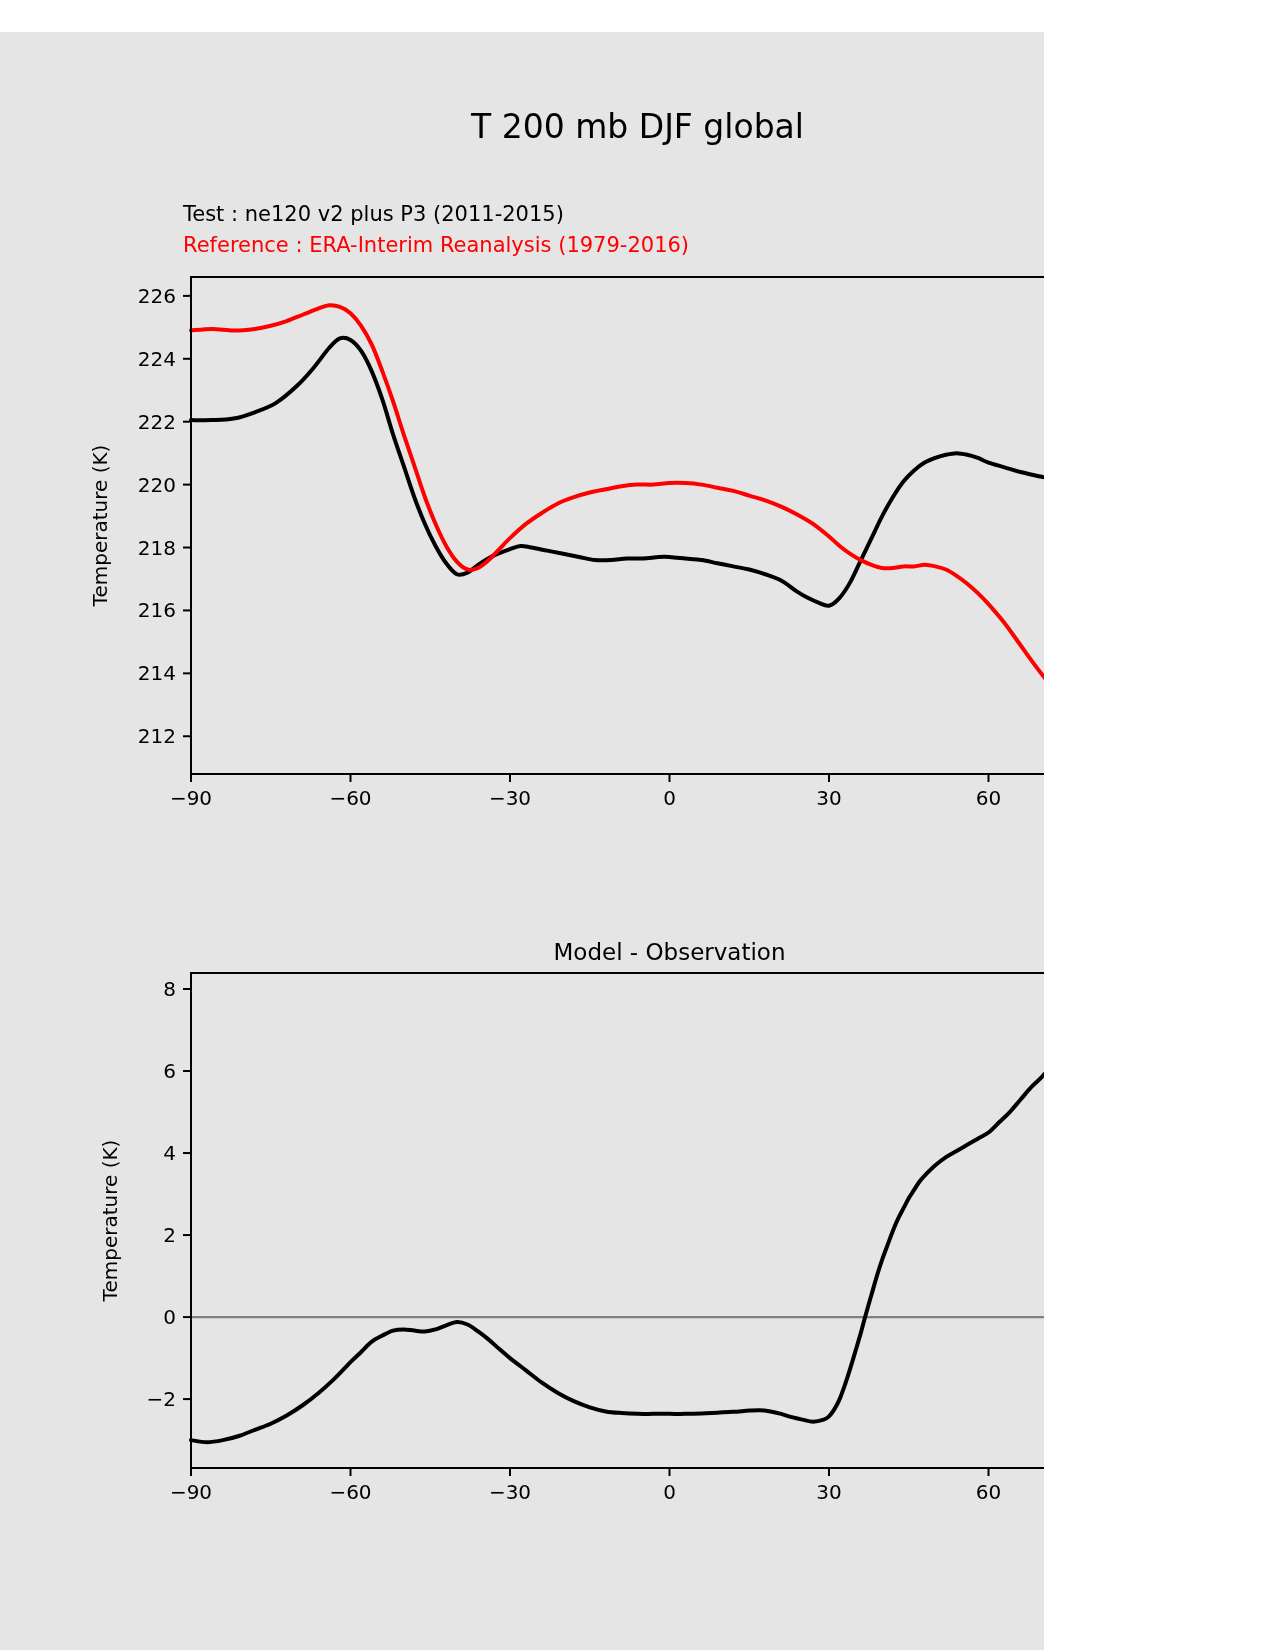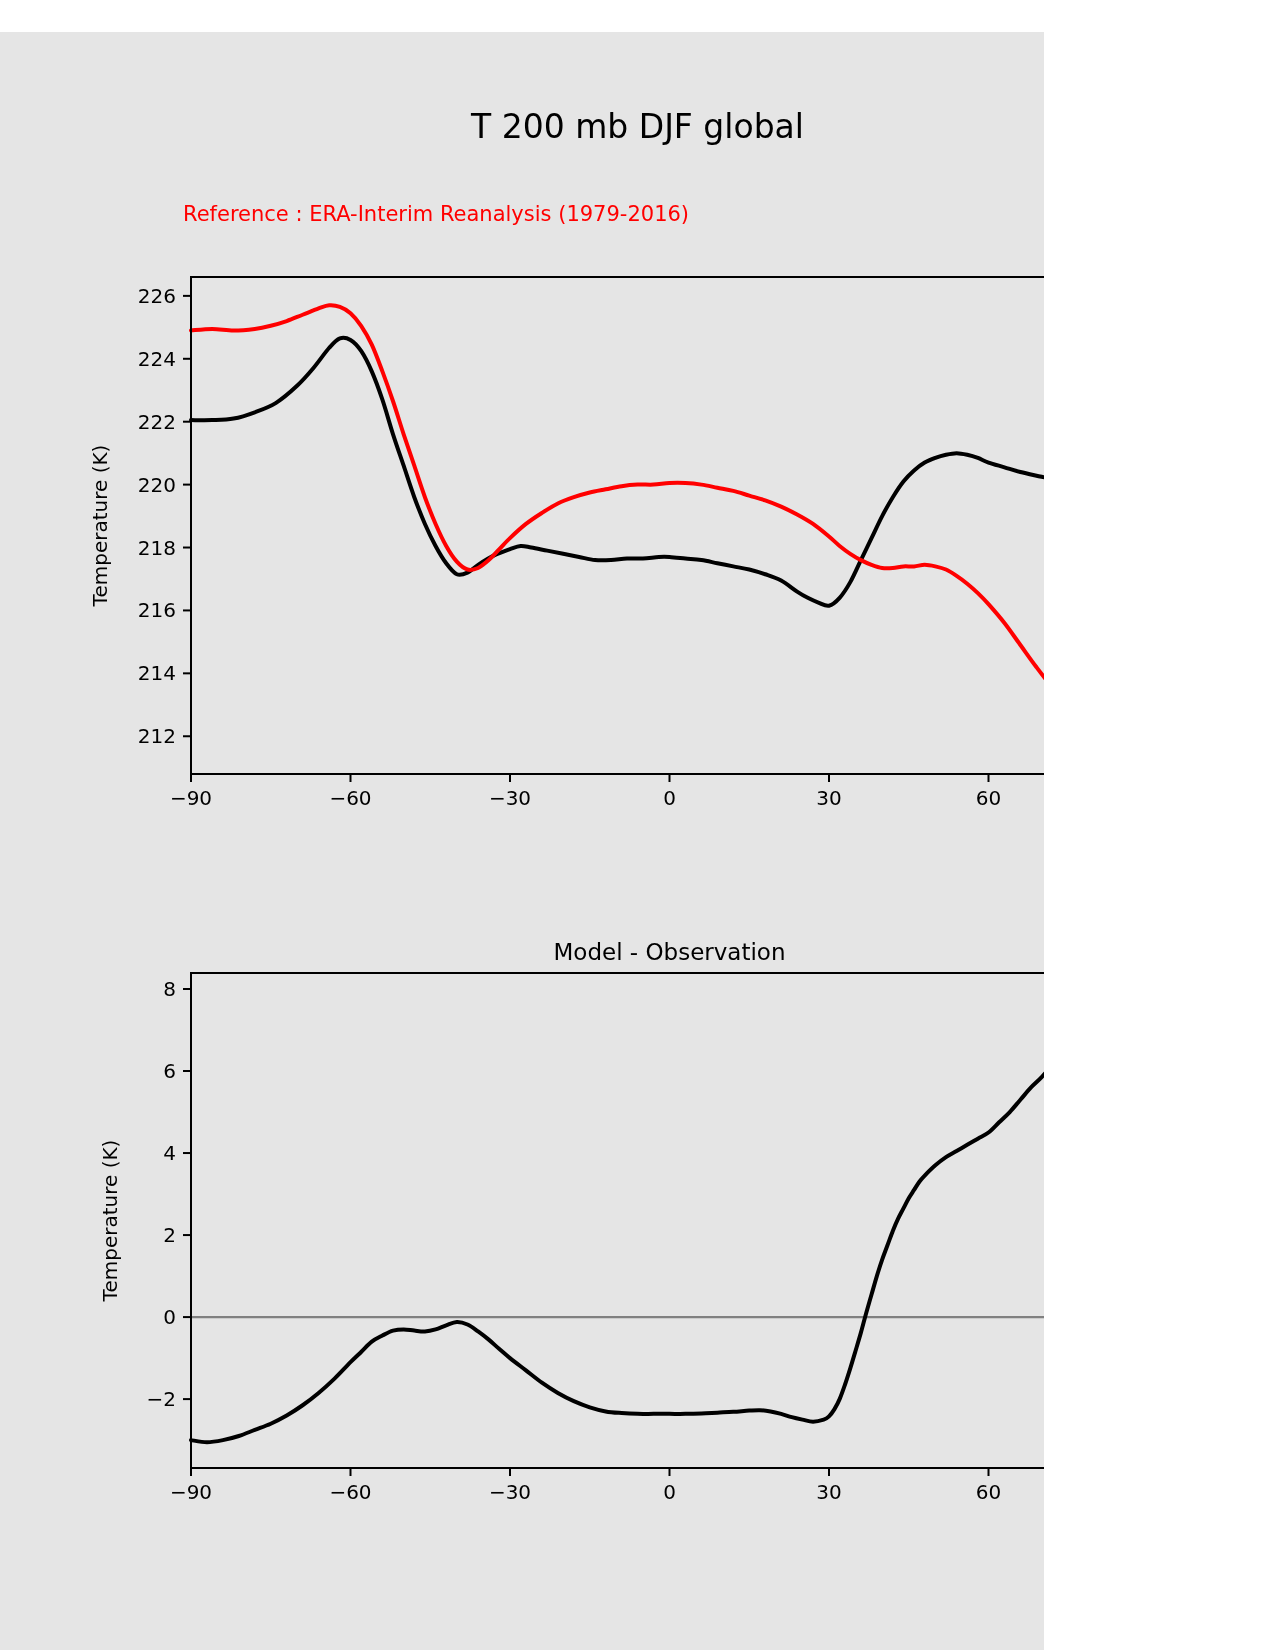--- a/index.html
+++ b/index.html
@@ -32,20 +32,21 @@
     position:absolute;
     left:0; top:0;
   }
 </style>
 </head>
 <body>
 
 <div class="page">
   <div class="fig-title">T 200 mb DJF global</div>
   <div class="legend">
+    <div style="color: rgb(0, 0, 0);">Test : ne120 v2 plus P3 (2011-2015)</div>
     <div style="color: rgb(255, 0, 0); text-align: right;">Reference : ERA-Interim Reanalysis (1979-2016)</div>
   </div>
   <svg class="plots-svg" id="plots" width="1275" height="1650" viewBox="0 0 1275 1650">
       <g>
         <path d="M 191.00 388.12 C 194.54 388.12 205.18 388.39 212.27 388.12 C 219.36 387.86 226.44 387.86 233.53 386.55 C 240.62 385.24 247.71 382.88 254.80 380.26 C 261.89 377.64 268.98 375.28 276.07 370.82 C 283.16 366.37 291.13 359.29 297.33 353.52 C 303.54 347.76 307.97 342.51 313.28 336.22 C 318.60 329.93 324.80 320.76 329.23 315.78 C 333.66 310.79 336.32 307.65 339.87 306.34 C 343.41 305.03 346.96 305.81 350.50 307.91 C 354.04 310.01 357.59 313.68 361.13 318.92 C 364.68 324.16 368.22 331.24 371.77 339.37 C 375.31 347.49 378.86 357.19 382.40 367.68 C 385.94 378.16 389.49 391.27 393.03 402.28 C 396.58 413.29 400.12 423.25 403.67 433.73 C 407.21 444.22 410.76 455.49 414.30 465.19 C 417.84 474.89 421.39 483.80 424.93 491.93 C 428.48 500.05 432.02 507.39 435.57 513.95 C 439.11 520.50 442.66 526.53 446.20 531.25 C 449.74 535.97 453.29 540.68 456.83 542.26 C 460.38 543.83 463.92 542.26 467.47 540.68 C 471.01 539.11 473.67 535.70 478.10 532.82 C 482.53 529.94 488.73 526.00 494.05 523.38 C 499.37 520.76 505.57 518.66 510.00 517.09 C 514.43 515.52 517.09 514.21 520.63 513.95 C 524.18 513.68 526.84 514.73 531.27 515.52 C 535.70 516.31 541.90 517.62 547.22 518.66 C 552.53 519.71 557.85 520.76 563.17 521.81 C 568.48 522.86 573.80 523.91 579.12 524.96 C 584.43 526.00 589.75 527.58 595.07 528.10 C 600.38 528.63 605.70 528.36 611.02 528.10 C 616.33 527.84 621.65 526.79 626.97 526.53 C 632.28 526.27 637.60 526.79 642.92 526.53 C 648.23 526.27 654.44 525.22 658.87 524.96 C 663.30 524.69 665.07 524.69 669.50 524.96 C 673.93 525.22 680.13 526.00 685.45 526.53 C 690.77 527.05 696.08 527.31 701.40 528.10 C 706.72 528.89 712.03 530.20 717.35 531.25 C 722.67 532.30 727.98 533.34 733.30 534.39 C 738.62 535.44 743.93 536.23 749.25 537.54 C 754.57 538.85 759.88 540.42 765.20 542.26 C 770.52 544.09 775.83 545.66 781.15 548.55 C 786.47 551.43 792.67 556.67 797.10 559.56 C 801.53 562.44 804.19 564.01 807.73 565.85 C 811.28 567.68 814.82 569.26 818.37 570.57 C 821.91 571.88 825.46 574.50 829.00 573.71 C 832.54 572.93 836.09 569.78 839.63 565.85 C 843.18 561.92 846.72 556.41 850.27 550.12 C 853.81 543.83 857.36 535.44 860.90 528.10 C 864.44 520.76 867.99 513.42 871.53 506.08 C 875.08 498.74 878.62 490.88 882.17 484.06 C 885.71 477.25 889.26 470.96 892.80 465.19 C 896.34 459.42 899.89 453.92 903.43 449.46 C 906.98 445.01 910.52 441.60 914.07 438.45 C 917.61 435.31 921.16 432.69 924.70 430.59 C 928.24 428.49 931.79 427.18 935.33 425.87 C 938.88 424.56 942.42 423.51 945.97 422.72 C 949.51 421.94 953.06 421.15 956.60 421.15 C 960.14 421.15 963.69 421.94 967.23 422.72 C 970.78 423.51 974.32 424.56 977.87 425.87 C 981.41 427.18 984.07 429.02 988.50 430.59 C 992.93 432.16 999.13 433.73 1004.45 435.31 C 1009.77 436.88 1014.20 438.45 1020.40 440.03 C 1026.60 441.60 1034.58 443.17 1041.67 444.74 C 1048.76 446.32 1055.84 447.63 1062.93 449.46 C 1070.02 451.30 1077.11 453.92 1084.20 455.75 C 1091.29 457.59 1098.38 459.16 1105.47 460.47 C 1112.56 461.78 1119.64 462.83 1126.73 463.62 C 1133.82 464.40 1144.46 464.93 1148.00 465.19" fill="none" stroke="#000000" stroke-width="4" stroke-linecap="round" stroke-linejoin="round"></path>
         <path d="M 191.00 298.47 C 194.54 298.21 205.18 296.90 212.27 296.90 C 219.36 296.90 226.44 298.47 233.53 298.47 C 240.62 298.47 248.60 297.69 254.80 296.90 C 261.00 296.12 265.43 295.07 270.75 293.76 C 276.07 292.45 281.38 290.87 286.70 289.04 C 292.02 287.20 297.33 284.84 302.65 282.75 C 307.97 280.65 314.17 278.03 318.60 276.46 C 323.03 274.88 325.69 273.57 329.23 273.31 C 332.78 273.05 336.32 273.57 339.87 274.88 C 343.41 276.19 346.96 278.03 350.50 281.17 C 354.04 284.32 357.59 288.51 361.13 293.76 C 364.68 299.00 368.22 305.03 371.77 312.63 C 375.31 320.23 378.86 329.93 382.40 339.37 C 385.94 348.80 389.49 358.76 393.03 369.25 C 396.58 379.74 400.12 391.53 403.67 402.28 C 407.21 413.03 410.76 423.25 414.30 433.73 C 417.84 444.22 421.39 455.49 424.93 465.19 C 428.48 474.89 432.02 483.80 435.57 491.93 C 439.11 500.05 442.66 507.66 446.20 513.95 C 449.74 520.24 453.29 525.74 456.83 529.67 C 460.38 533.61 463.92 536.49 467.47 537.54 C 471.01 538.59 474.56 537.54 478.10 535.97 C 481.64 534.39 485.19 531.25 488.73 528.10 C 492.28 524.96 495.82 520.76 499.37 517.09 C 502.91 513.42 505.57 510.28 510.00 506.08 C 514.43 501.89 520.63 496.12 525.95 491.93 C 531.27 487.73 536.58 484.33 541.90 480.92 C 547.22 477.51 552.53 474.10 557.85 471.48 C 563.17 468.86 568.48 467.02 573.80 465.19 C 579.12 463.35 584.43 461.78 589.75 460.47 C 595.07 459.16 600.38 458.37 605.70 457.33 C 611.02 456.28 616.33 454.97 621.65 454.18 C 626.97 453.39 632.28 452.87 637.60 452.61 C 642.92 452.35 648.23 452.87 653.55 452.61 C 658.87 452.35 664.18 451.30 669.50 451.03 C 674.82 450.77 680.13 450.77 685.45 451.03 C 690.77 451.30 696.08 451.82 701.40 452.61 C 706.72 453.39 712.03 454.70 717.35 455.75 C 722.67 456.80 727.98 457.59 733.30 458.90 C 738.62 460.21 743.93 462.04 749.25 463.62 C 754.57 465.19 759.88 466.50 765.20 468.34 C 770.52 470.17 775.83 472.27 781.15 474.63 C 786.47 476.99 791.78 479.61 797.10 482.49 C 802.42 485.37 807.73 488.26 813.05 491.93 C 818.37 495.60 824.57 500.84 829.00 504.51 C 833.43 508.18 836.09 511.06 839.63 513.95 C 843.18 516.83 846.72 519.45 850.27 521.81 C 853.81 524.17 857.36 526.27 860.90 528.10 C 864.44 529.94 867.99 531.51 871.53 532.82 C 875.08 534.13 878.62 535.44 882.17 535.97 C 885.71 536.49 889.26 536.23 892.80 535.97 C 896.34 535.70 899.89 534.65 903.43 534.39 C 906.98 534.13 910.52 534.65 914.07 534.39 C 917.61 534.13 921.16 532.82 924.70 532.82 C 928.24 532.82 931.79 533.61 935.33 534.39 C 938.88 535.18 942.42 535.97 945.97 537.54 C 949.51 539.11 953.06 541.47 956.60 543.83 C 960.14 546.19 963.69 548.81 967.23 551.69 C 970.78 554.58 974.32 557.72 977.87 561.13 C 981.41 564.54 984.07 567.16 988.50 572.14 C 992.93 577.12 999.13 584.20 1004.45 591.01 C 1009.77 597.83 1015.08 605.69 1020.40 613.03 C 1025.72 620.37 1031.03 627.97 1036.35 635.05 C 1041.67 642.13 1046.98 649.21 1052.30 655.50 C 1057.62 661.79 1062.93 667.55 1068.25 672.80 C 1073.57 678.04 1078.88 682.76 1084.20 686.95 C 1089.52 691.15 1094.83 694.82 1100.15 697.96 C 1105.47 701.11 1110.78 703.47 1116.10 705.83 C 1121.42 708.19 1126.73 710.81 1132.05 712.12 C 1137.37 713.43 1145.34 713.43 1148.00 713.69" fill="none" stroke="#ff0000" stroke-width="4" stroke-linecap="round" stroke-linejoin="round"></path>
         <rect x="191" y="245" width="957" height="497" fill="none" stroke="#000000" stroke-width="2"></rect>
         <line x1="191" y1="742" x2="191" y2="750" stroke="#000000" stroke-width="2"></line>
         <text x="191" y="773" text-anchor="middle" font-size="20" fill="#000000" font-family="DejaVu Sans, sans-serif">−90</text>
         <line x1="350.5" y1="742" x2="350.5" y2="750" stroke="#000000" stroke-width="2"></line>

